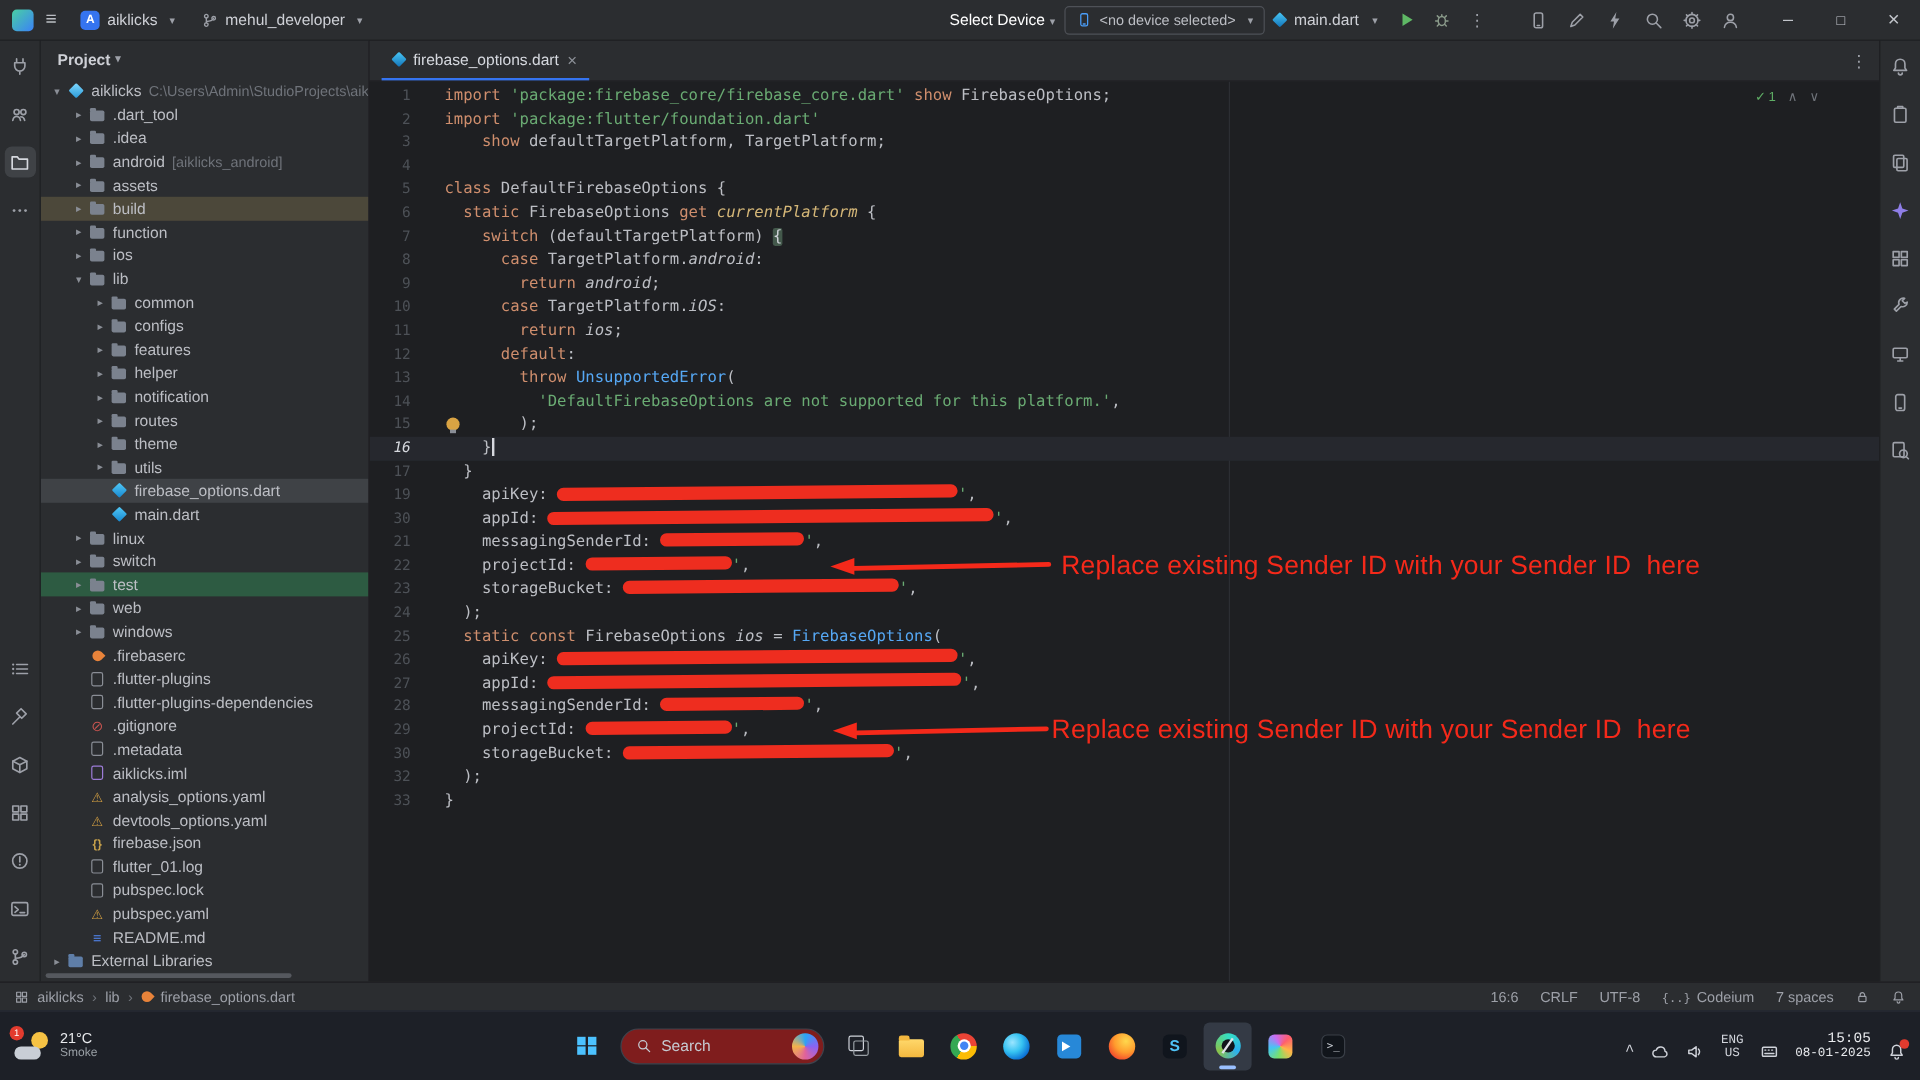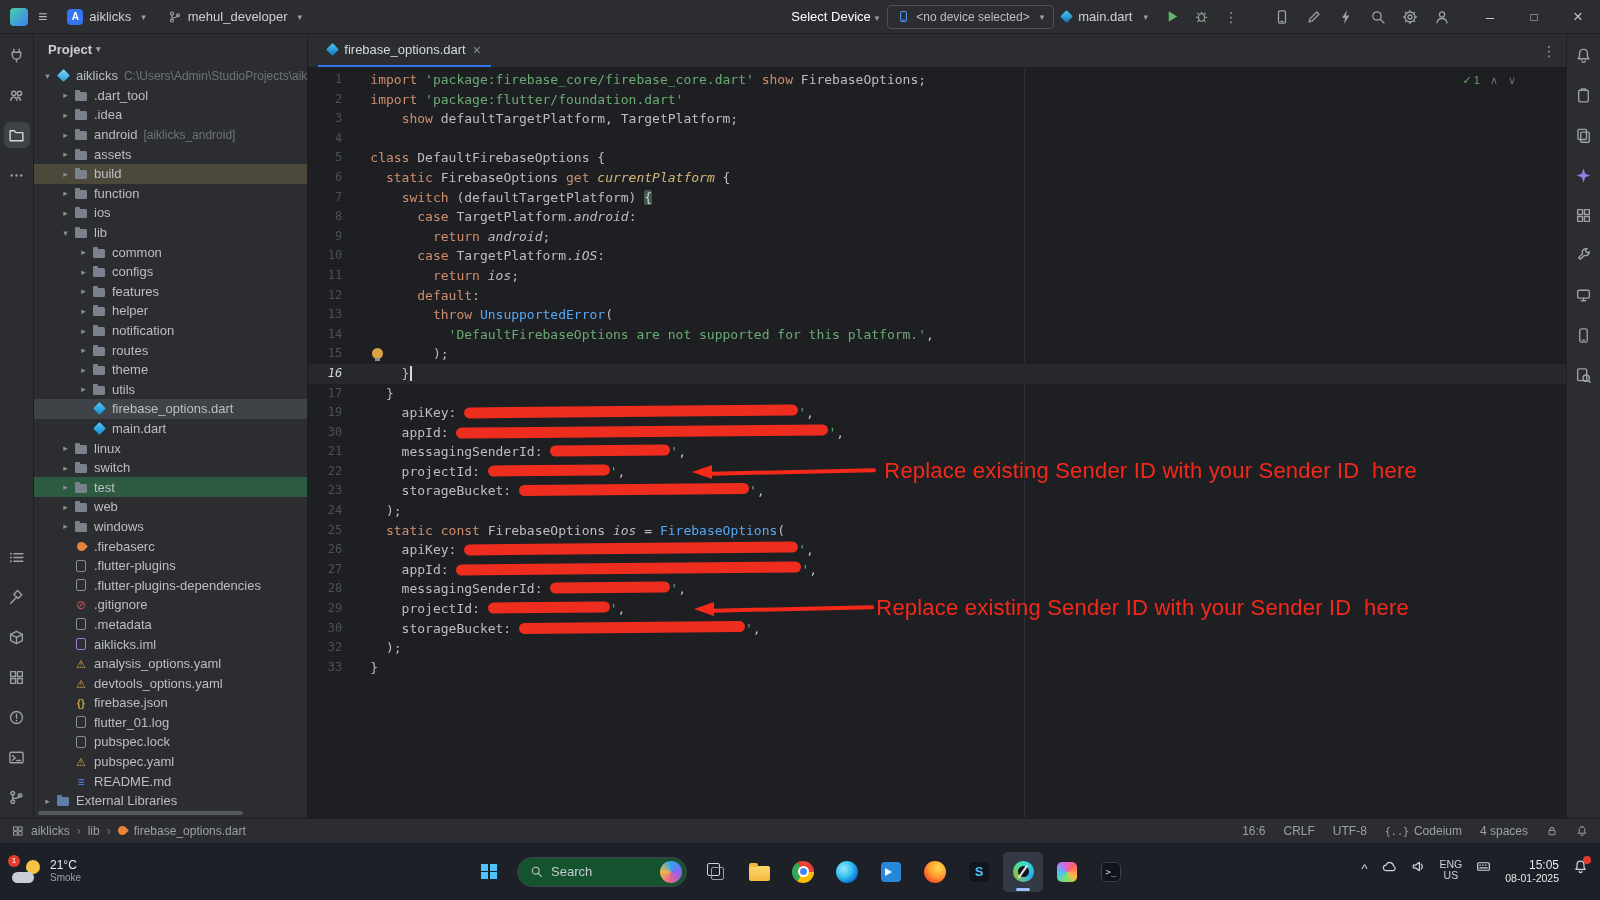--- a/index.html
+++ b/index.html
@@ -127,21 +127,21 @@
   .w-badge{position:absolute;left:-4px;top:-5px;width:12px;height:12px;border-radius:50%;background:#e33b2e;color:#fff;font-size:8px;display:flex;align-items:center;justify-content:center;z-index:2;}
   .w-temp{font-size:12px;color:#e8eaed;line-height:13px;}
   .w-desc{font-size:10px;color:#9aa0a6;line-height:12px;}
 
   .tb-center{position:absolute;left:50%;top:0;bottom:0;transform:translateX(-50%);display:flex;align-items:center;gap:4px;}
   .ttile{width:40px;height:40px;border-radius:5px;display:flex;align-items:center;justify-content:center;position:relative;}
   .ttile.active{background:#343a45;}
   .ttile.active::after{content:"";position:absolute;bottom:1px;left:13px;width:14px;height:3px;border-radius:2px;background:#9ac0ff;}
   .tapp-start{display:grid;grid-template-columns:7px 7px;grid-template-rows:7px 7px;gap:1.5px;}
   .tapp-start i{background:#4cc2ff;display:block;}
-  .search-pill{width:170px;height:30px;border-radius:15px;background:#14532d;border:1px solid #3e434d;display:flex;align-items:center;gap:8px;padding:0 4px 0 12px;margin:0 4px;font-size:13px;color:#c6cad1;}
+  .search-pill{width:170px;height:30px;border-radius:15px;background:#7f1d1d;border:1px solid #3e434d;display:flex;align-items:center;gap:8px;padding:0 4px 0 12px;margin:0 4px;font-size:13px;color:#c6cad1;}
   .copilot{margin-left:auto;width:22px;height:22px;border-radius:50%;background:conic-gradient(#2aa5f5,#8a63f3,#e0629a,#f2b34c,#2aa5f5);}
   .tapp-taskview{width:17px;height:17px;position:relative;}
   .tapp-taskview::before{content:"";position:absolute;left:0;top:0;width:11px;height:11px;border:1.6px solid #cfd3da;border-radius:2px;background:#1d2027;}
   .tapp-taskview::after{content:"";position:absolute;right:0;bottom:0;width:11px;height:11px;border:1.6px solid #9aa0a6;border-radius:2px;}
   .tapp-explorer{width:21px;height:15px;background:linear-gradient(#ffd86b,#f4b83f);border-radius:2px;position:relative;margin-top:3px;}
   .tapp-explorer::before{content:"";position:absolute;top:-3px;left:0;width:9px;height:4px;background:#f4b83f;border-radius:2px 2px 0 0;}
   .tapp-chrome{width:22px;height:22px;border-radius:50%;background:conic-gradient(from -30deg,#ea4335 0 120deg,#fbbc05 0 240deg,#34a853 0 360deg);position:relative;}
   .tapp-chrome::before{content:"";position:absolute;left:5.5px;top:5.5px;width:11px;height:11px;border-radius:50%;background:#fff;}
   .tapp-chrome::after{content:"";position:absolute;left:7.5px;top:7.5px;width:7px;height:7px;border-radius:50%;background:#4285f4;}
   .tapp-edge{width:22px;height:22px;border-radius:50%;background:radial-gradient(circle at 35% 35%,#9be5ff,#36c3f2 40%,#0b6fd4 75%,#0a4f9e);}
@@ -149,21 +149,21 @@
   .tapp-vscode::before{content:"";position:absolute;left:4px;top:6px;width:0;height:0;border-style:solid;border-width:4px 0 4px 7px;border-color:transparent transparent transparent #fff;}
   .tapp-firefox{width:22px;height:22px;border-radius:50%;background:radial-gradient(circle at 65% 30%,#ffd84d,#ff9d2e 45%,#f4542c 75%,#b5007f);}
   .tapp-skype{width:20px;height:20px;border-radius:5px;background:#10151d;color:#4fc3f7;font-size:13px;font-weight:bold;display:flex;align-items:center;justify-content:center;}
   .tapp-studio{width:21px;height:21px;border-radius:50%;background:conic-gradient(#34e0c2,#2bb0f0,#8bc34a,#34e0c2);position:relative;}
   .tapp-studio::before{content:"";position:absolute;left:5px;top:5px;width:11px;height:11px;border-radius:50%;background:#11151b;}
   .tapp-studio::after{content:"";position:absolute;left:9.5px;top:3px;width:2px;height:15px;background:#dfe3e8;transform:rotate(35deg);}
   .tapp-toolbox{width:20px;height:20px;border-radius:5px;background:conic-gradient(from 45deg,#ff5e6d,#ffb648,#7ae06a,#44c7f4,#c86df2,#ff5e6d);}
   .tapp-terminalapp{width:20px;height:20px;border-radius:5px;background:#11151b;border:1px solid #3a3f47;color:#cfd3da;font-family:"DejaVu Sans Mono",monospace;font-size:9px;display:flex;align-items:center;justify-content:center;}
   .tapp-terminalapp::before{content:">_";}
 
-  .tb-right{margin-left:auto;display:flex;align-items:flex-start;gap:14px;}
+  .tb-right{margin-left:auto;display:flex;align-items:flex-end;gap:14px;font-family:Liberation Mono, monospace;}
   .tray-chev::before{content:"^";font-size:13px;color:#d0d3da;}
   .lang{font-size:10.5px;line-height:11px;text-align:center;color:#d0d3da;}
   .clock{text-align:right;color:#e8eaed;}
   .clock .t{font-size:12px;line-height:13px;}
   .clock .d{font-size:10.5px;line-height:12px;}
   .bellwrap{position:relative;display:flex;}
   .bell-dot{position:absolute;right:-3px;top:-3px;width:8px;height:8px;border-radius:50%;background:#e33b2e;}
 </style>
 </head>
 <body>
@@ -758,21 +758,21 @@
     <span class="tic-flame" style="display:inline-block;"></span>
     <span>firebase_options.dart</span>
     <div class="status-right">
       <span>16:6</span>
       <span>CRLF</span>
       <span>UTF-8</span>
       <span class="codeium">
           <span class="br"></span>
           <span>Codeium</span>
         </span>
-      <span>4 spaces</span>
+      <span>7 spaces</span>
       <span style="display:flex;color:#9da0a8;">
           <svg viewBox="0 0 16 16" width="12" height="12" fill="none" stroke="currentColor" stroke-width="1.3" stroke-linecap="round" stroke-linejoin="round">
             <rect x="4" y="7" width="8" height="6" rx="1"></rect>
             <path d="M5.5 7V5.5a2.5 2.5 0 015 0V7"></path>
           </svg>
         </span>
       <span style="display:flex;color:#9da0a8;">
           <svg viewBox="0 0 16 16" width="12" height="12" fill="none" stroke="currentColor" stroke-width="1.3" stroke-linecap="round" stroke-linejoin="round">
             <path d="M8 2.2c-2.3 0-3.7 1.8-3.7 3.8v3L3 11h10l-1.3-2V6c0-2-1.4-3.8-3.7-3.8z"></path>
             <path d="M6.6 13a1.5 1.5 0 003 0"></path>

